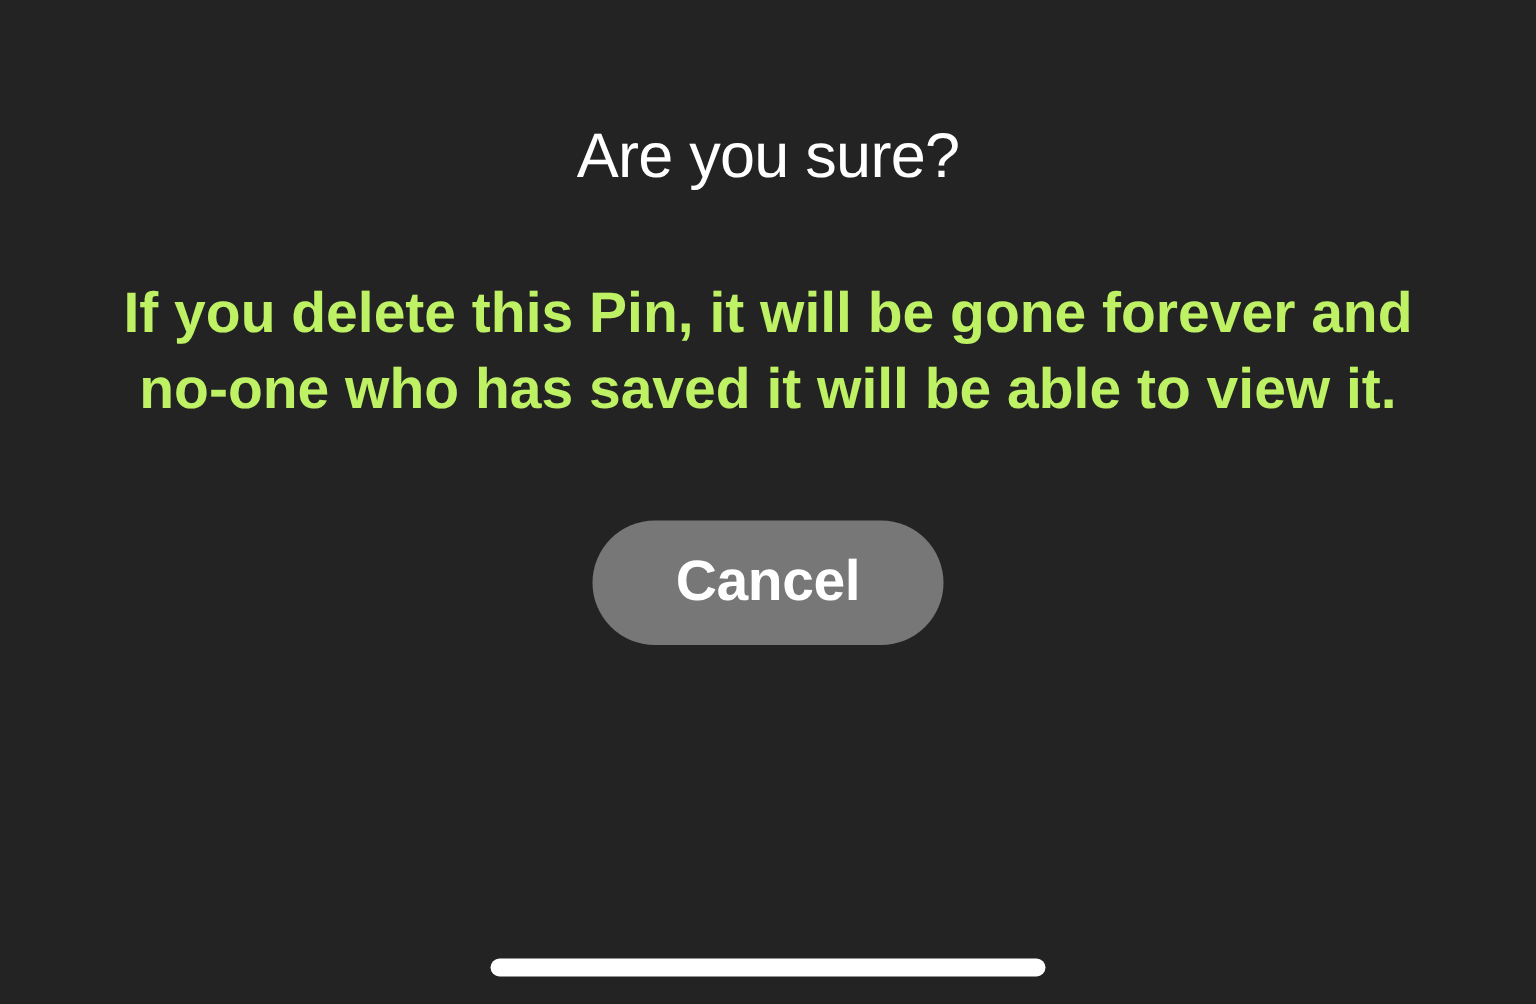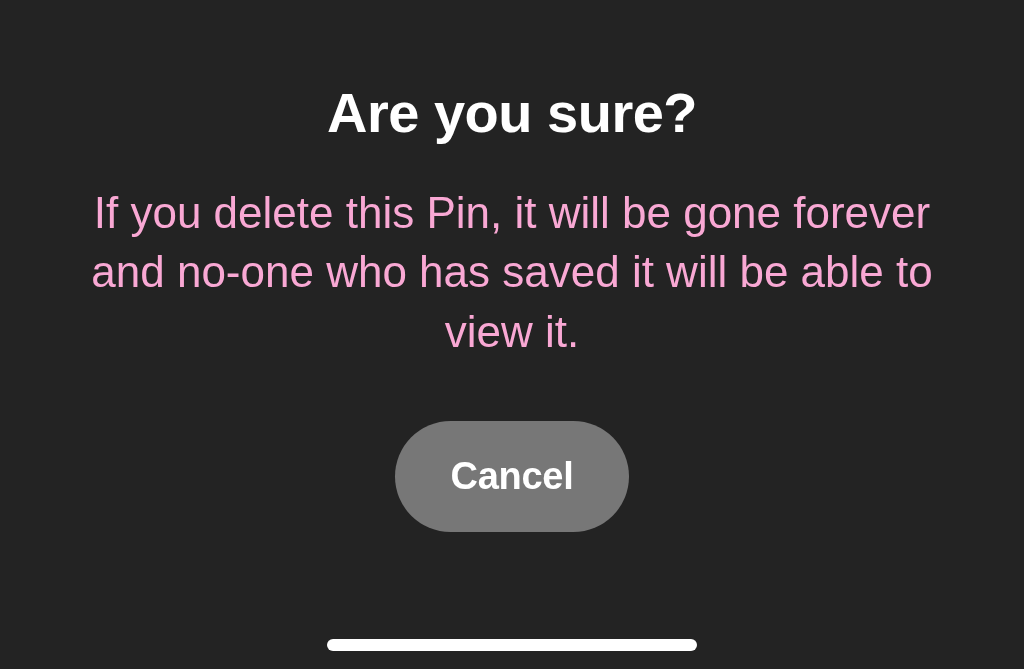--- a/index.html
+++ b/index.html
@@ -21,46 +21,46 @@
     }
     .dialog-container {
       display: flex;
       flex-direction: column;
       align-items: center;
       text-align: center;
       width: 100%;
       padding-top: 80px;
     }
     .dialog-title {
-      font-size: 56px;
-      font-weight: 700;
+      font-size: 42px;
+      font-weight: 400;
       color: #ffffff;
-      margin-bottom: 38px;
+      margin-bottom: 56px;
       letter-spacing: -0.5px;
     }
     .dialog-message {
-      font-size: 44px;
-      font-weight: 400;
-      color: #f9a8d4;
+      font-size: 38px;
+      font-weight: 700;
+      color: #bef264;
       line-height: 1.35;
       max-width: 920px;
       margin-bottom: 60px;
     }
     .button-row {
       display: flex;
       gap: 30px;
       justify-content: center;
       align-items: center;
     }
     .btn {
       border: none;
       border-radius: 999px;
       font-size: 38px;
       font-weight: 600;
-      padding: 34px 56px;
+      padding: 20px 56px;
       min-width: 230px;
       cursor: pointer;
       color: #ffffff;
       letter-spacing: -0.3px;
     }
     .btn-cancel {
       background: #777777;
     }
     .btn-delete {
       background: #cc2a2b;

